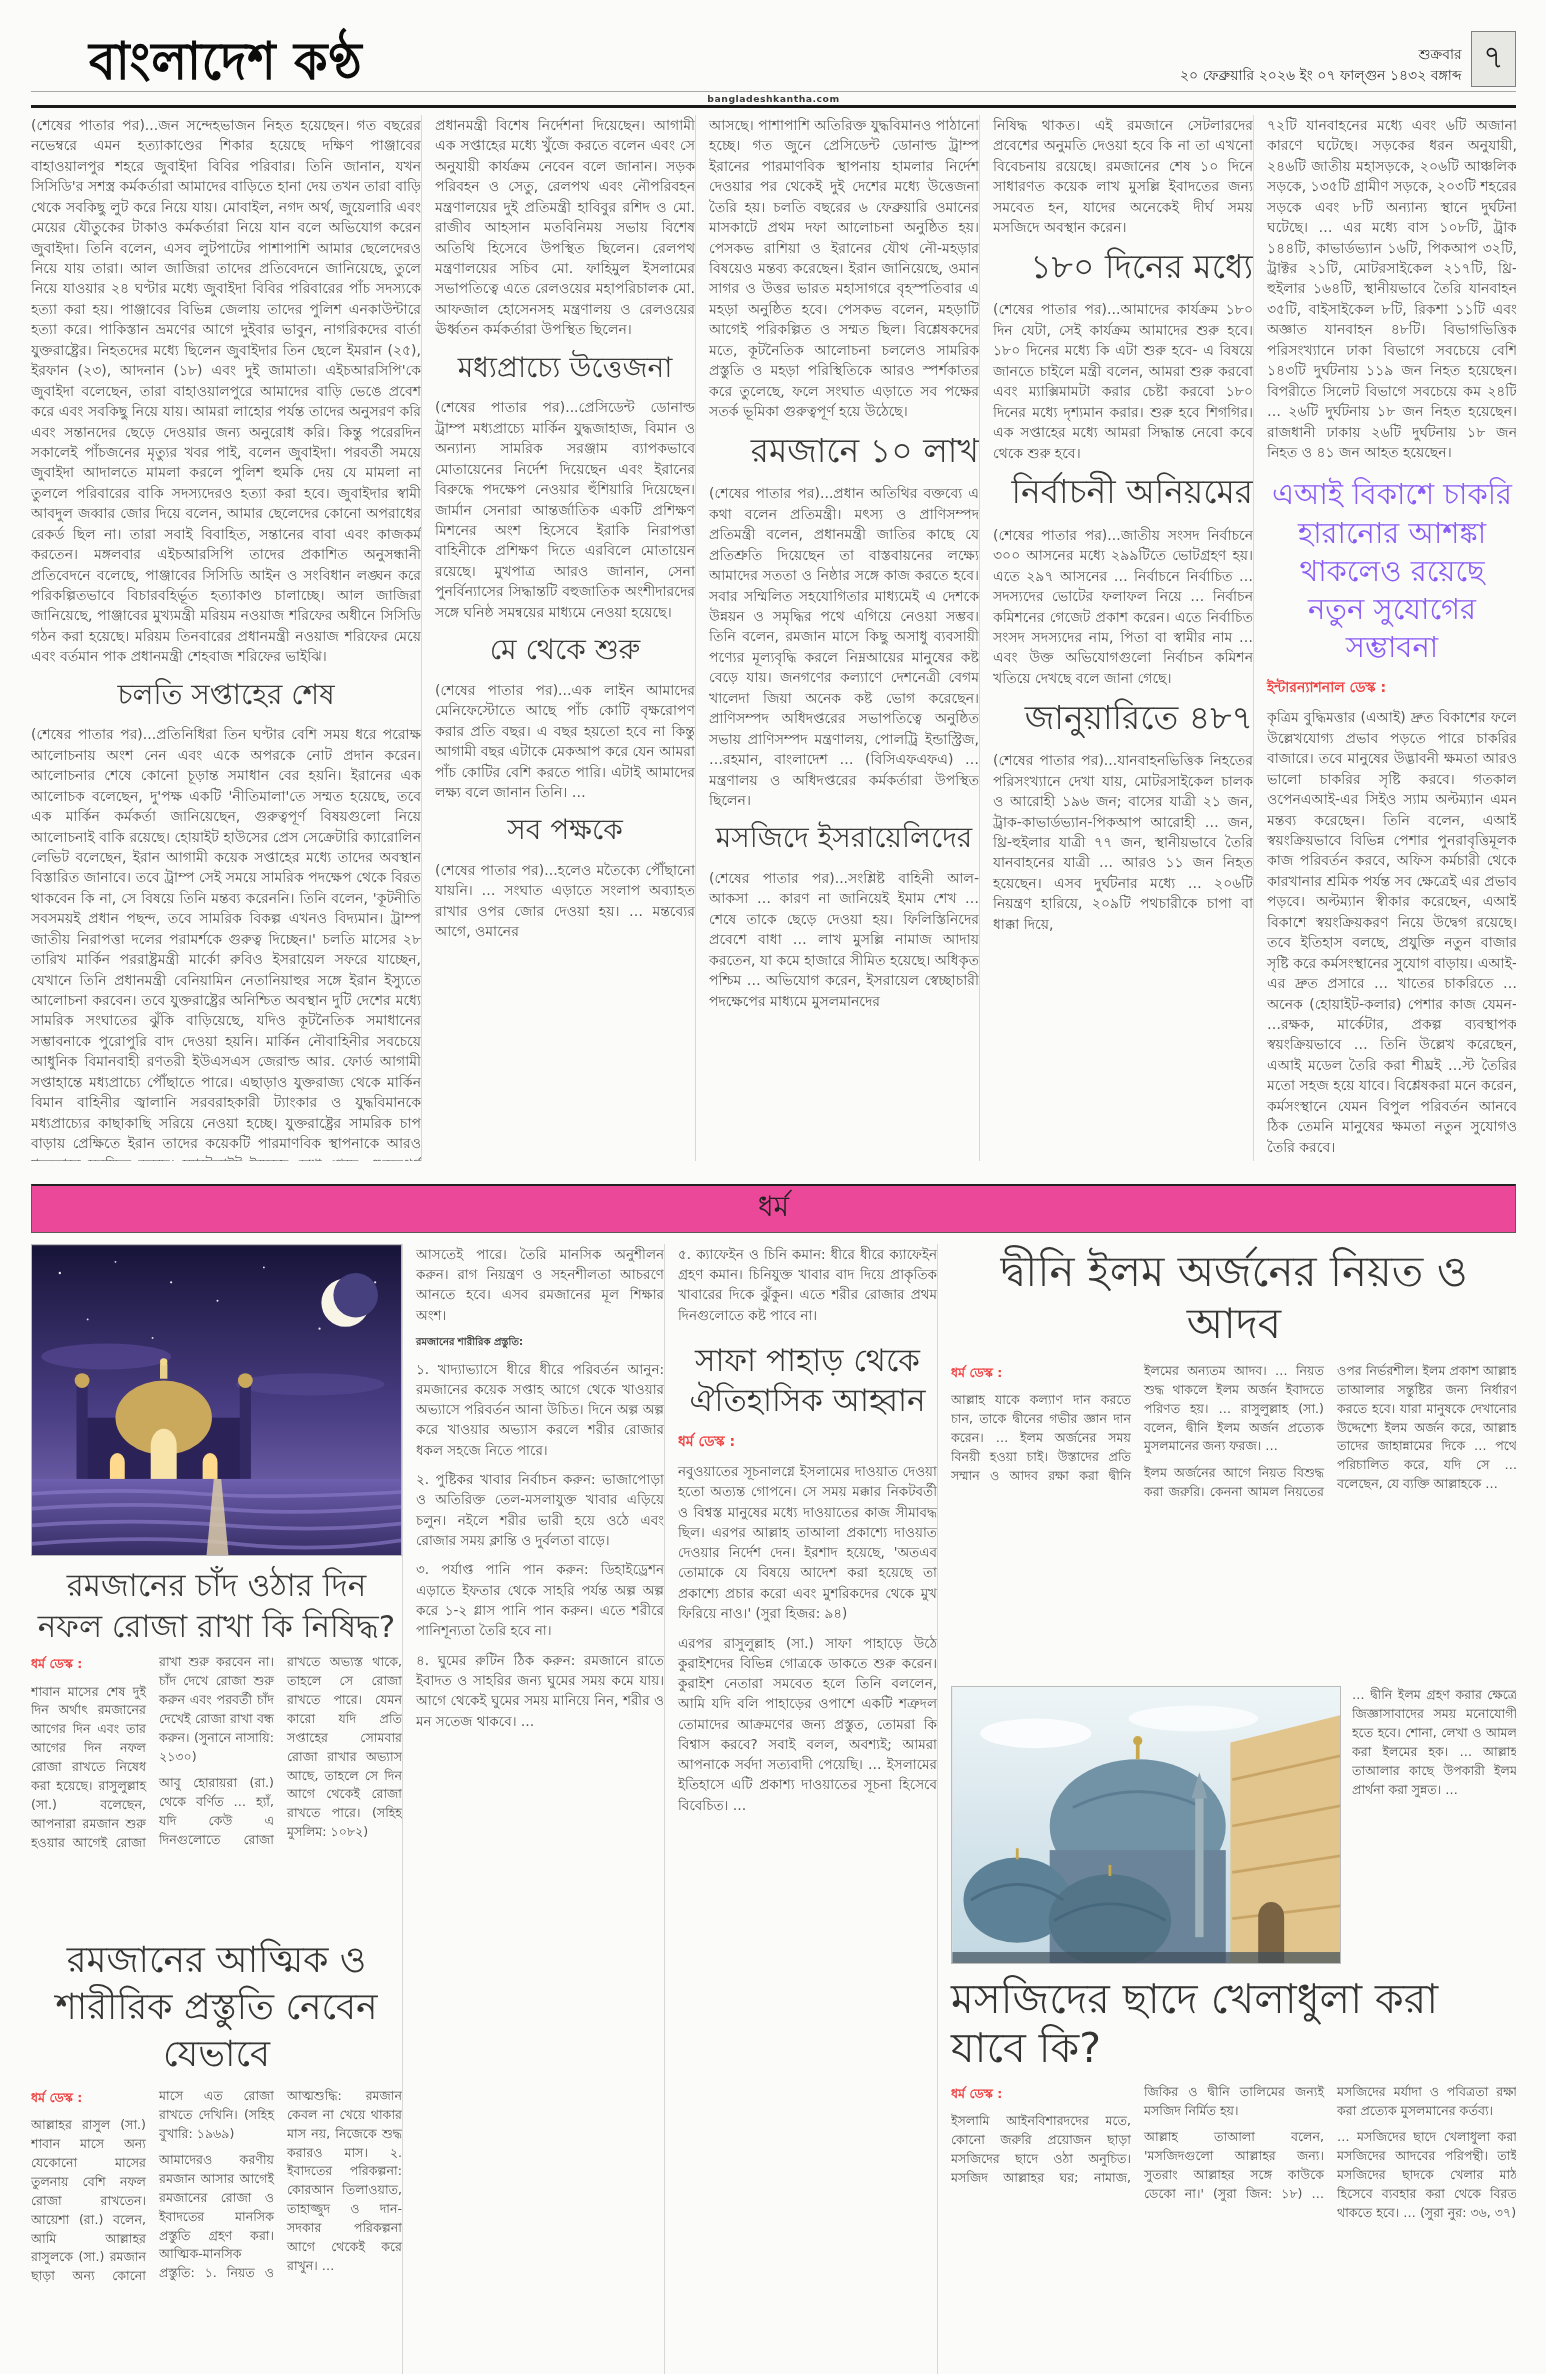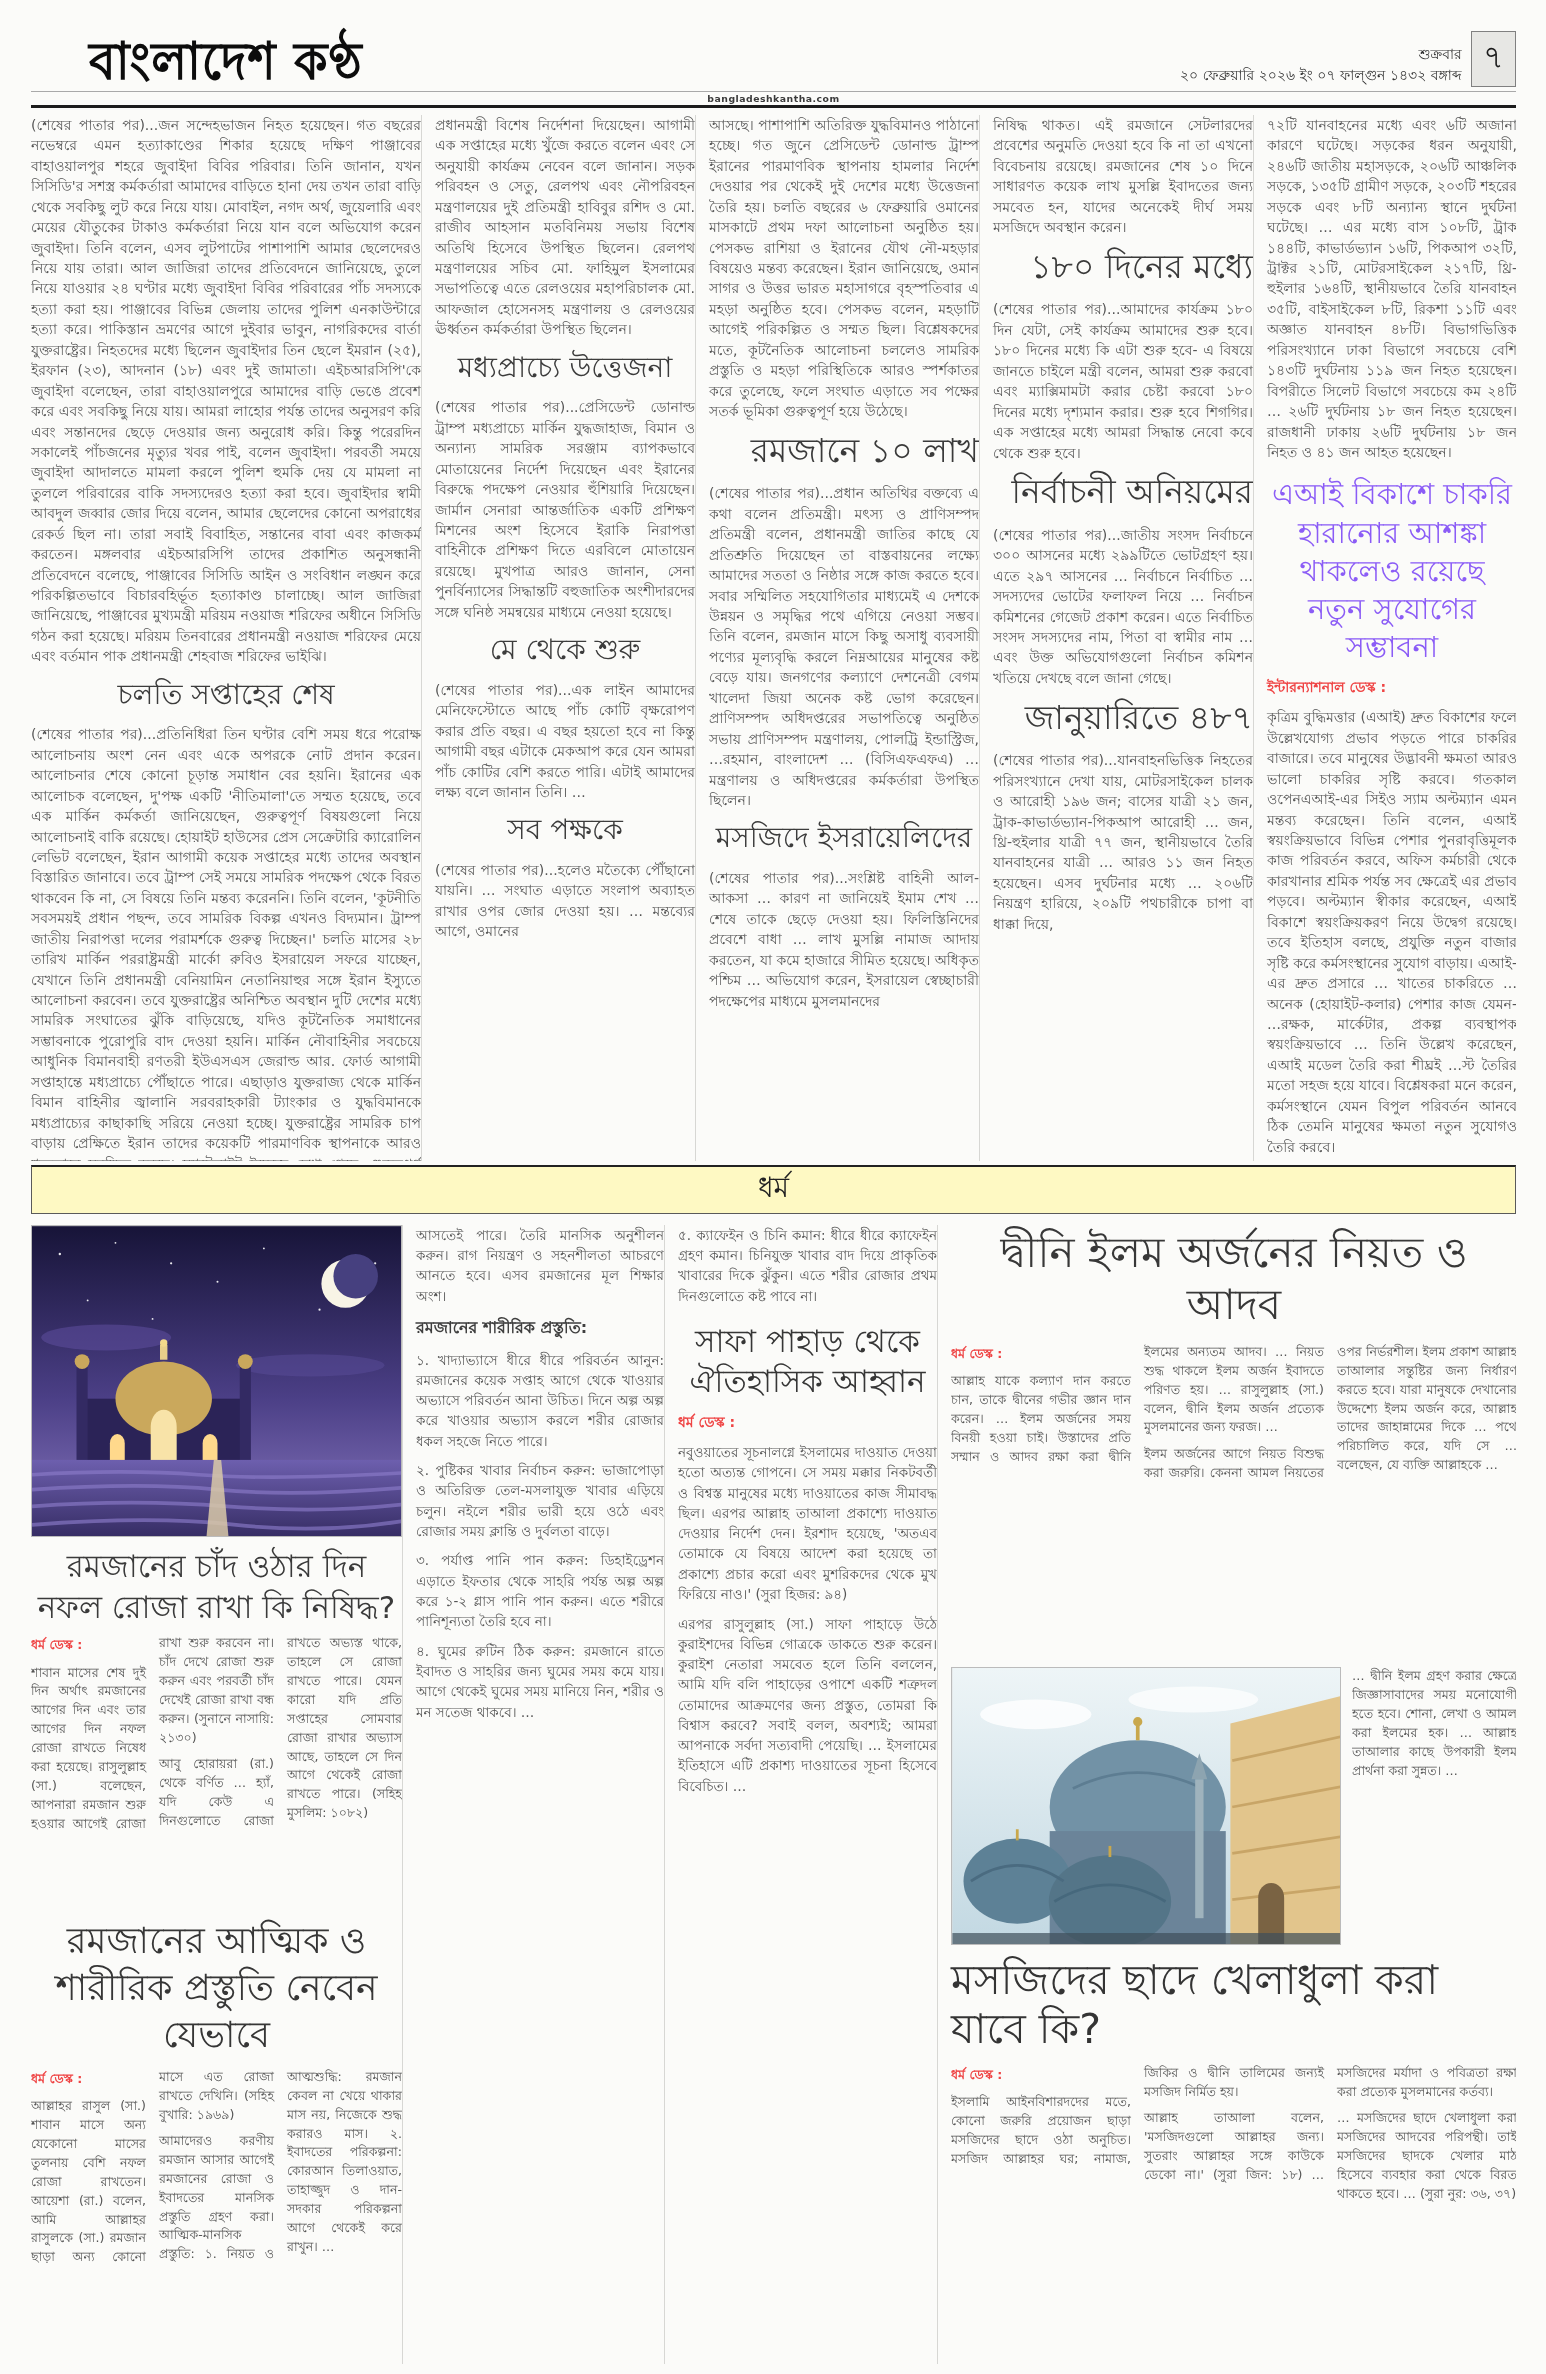--- a/index.html
+++ b/index.html
@@ -26,24 +26,24 @@
            height:1046px;overflow:hidden;margin-top:7.4px;}
   .ncol{overflow:hidden;height:100%;}
   .ncol + .ncol{border-left:0.9px solid #d7d7d4;padding-left:13px;}
 
   .c-h1{font-size:39px;text-align:center;color:#3a3a3a;line-height:1.18;margin:3.7px 0 16.7px;}
   .c-h1m{font-size:33px;text-align:right;color:#3a3a3a;line-height:1.2;margin:9.3px 0 13px;}
   .c-h2{font-size:28px;text-align:center;color:#3c3c3c;line-height:1.2;margin:11px 0 13px;}
   .c-hb{font-size:29px;text-align:center;color:#8b5cf6;line-height:1.32;margin:13px 0 9.3px;}
   .c-by{font-size:14px;font-weight:bold;color:#ef4444;margin:1.9px 0 7.4px;}
   .c-p{font-size:14px;line-height:1.46;text-align:justify;color:#555;margin:0 0 9.3px;}
-  .c-h3{font-size:16px;font-weight:bold;color:#3f3f3f;margin:1.9px 0 7.4px;}
+  .c-h3{font-size:10px;font-weight:bold;color:#3f3f3f;margin:1.9px 0 7.4px;}
 
   
-  .band{margin-top:4px;border:0.9px solid #5a5a5a;border-top:2.8px solid #222;background:#fef9c3;
+  .band{margin-top:23px;border:0.9px solid #5a5a5a;border-top:2.8px solid #222;background:#ec4899;
         height:46px;display:flex;align-items:center;justify-content:center;}
   .band-title{font-size:28px;color:#222;}
   .relgrid{display:grid;grid-template-columns:371px 262px 273px 580px;margin-top:11px;
            height:1139px;overflow:hidden;}
   .rcol{overflow:hidden;height:100%;}
   .rcol + .rcol{border-left:0.9px solid #d7d7d4;padding-left:13px;}
 
   .c-hA{font-size:31px;text-align:center;color:#3a3a3a;line-height:1.3;margin:9.3px 0 7.4px;}
   .c-hB{font-size:36px;text-align:center;color:#363636;line-height:1.3;margin:13px 0 9.3px;}
   .c-hR{font-size:42px;text-align:center;color:#383838;line-height:1.25;margin:1.9px 0 11px;}

